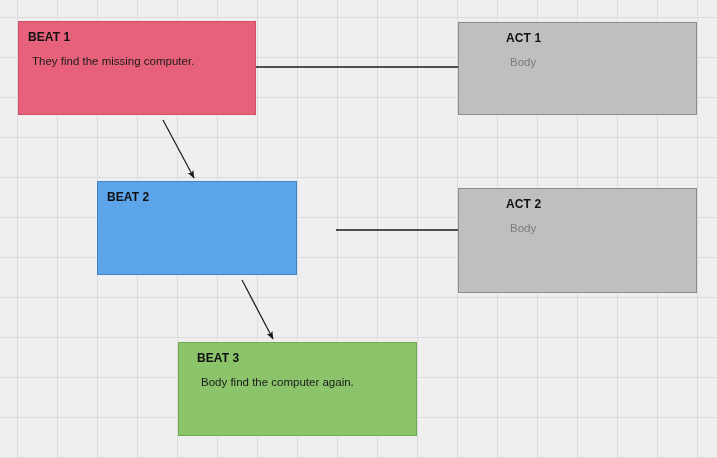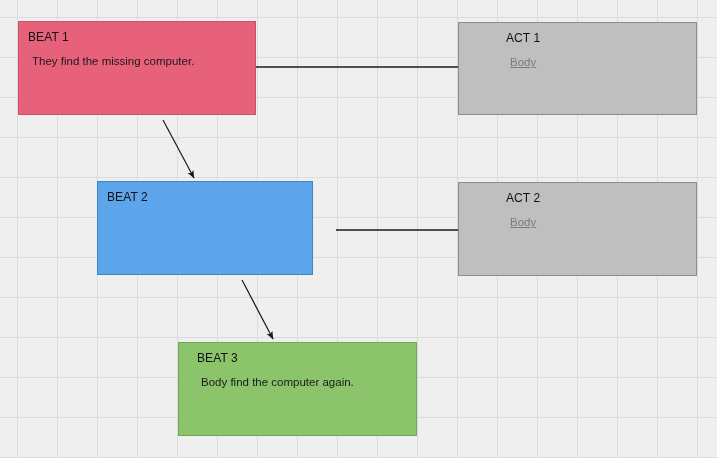--- a/index.html
+++ b/index.html
@@ -21,21 +21,21 @@
     font-family: "Liberation Sans", sans-serif;
   }
   .node {
     position: absolute;
     box-sizing: border-box;
     padding: 8px 9px 0 9px;
     overflow: hidden;
   }
   .node .title {
     font-size: 12px;
-    font-weight: normal;
+    font-weight: bold;
     color: #111111;
     line-height: 15px;
     letter-spacing: 0.1px;
     margin: 0 0 9px 0;
     white-space: nowrap;
   }
   .node .body {
     font-size: 11.5px;
     font-weight: normal;
     color: #1a1a1a;
@@ -56,21 +56,20 @@
     border: 1px solid #6fa854;
     padding-left: 18px;
   }
   .node.act-gray {
     background: #bfbfbf;
     border: 1px solid #8c8c8c;
     padding-left: 47px;
   }
   .node.act-gray .body {
     color: #7b7b7b;
-    text-decoration: underline;
   }
   svg.edges {
     position: absolute;
     left: 0;
     top: 0;
     width: 717px;
     height: 458px;
     pointer-events: none;
   }
 </style>
@@ -98,25 +97,25 @@
   <div class="node beat-pink" style="left:18px; top:21px; width:238px; height:94px;">
     <div class="title">BEAT 1</div>
     <div class="body">They find the missing computer.</div>
   </div>
 
   <div class="node act-gray" style="left:458px; top:22px; width:239px; height:93px;">
     <div class="title">ACT 1</div>
     <div class="body">Body</div>
   </div>
 
-  <div class="node beat-blue" style="left:97px; top:181px; width:216px; height:94px;">
+  <div class="node beat-blue" style="left:97px; top:181px; width:200px; height:94px;">
     <div class="title">BEAT 2</div>
   </div>
 
-  <div class="node act-gray" style="left:458px; top:182px; width:239px; height:94px;">
+  <div class="node act-gray" style="left:458px; top:188px; width:239px; height:105px;">
     <div class="title">ACT 2</div>
     <div class="body">Body</div>
   </div>
 
   <div class="node beat-green" style="left:178px; top:342px; width:239px; height:94px;">
     <div class="title">BEAT 3</div>
     <div class="body">Body find the computer again.</div>
   </div>
 
 </div>

